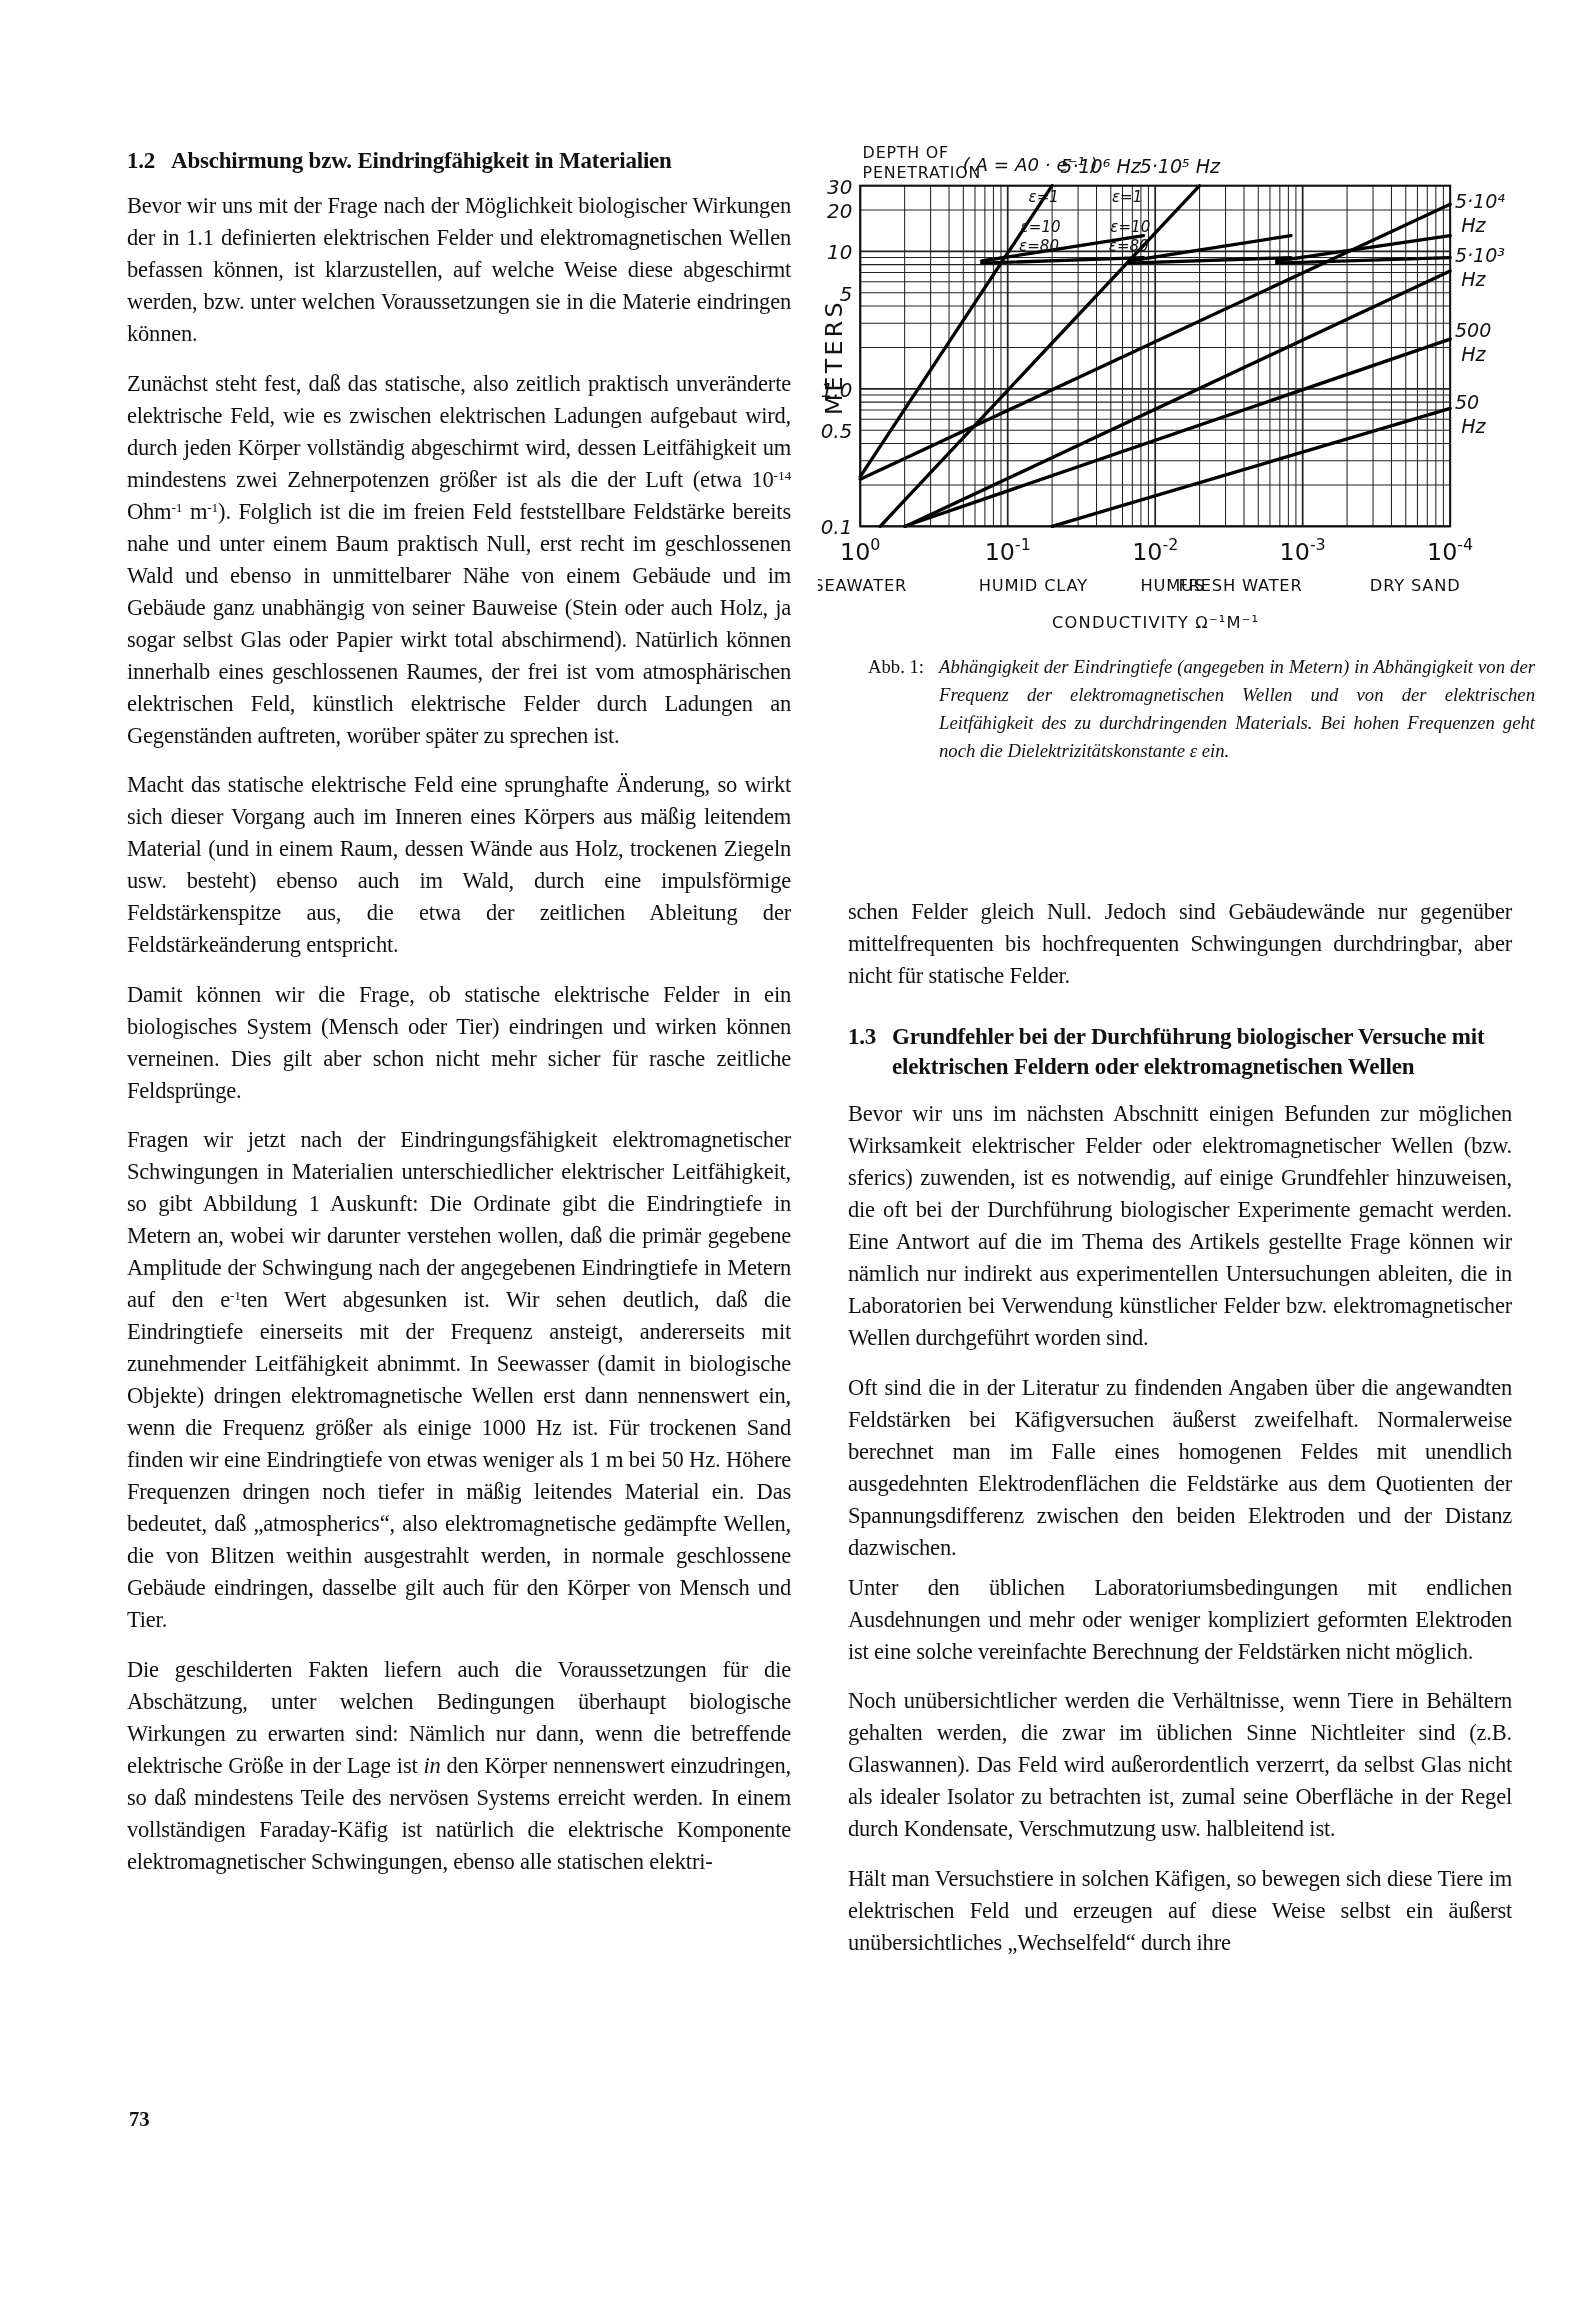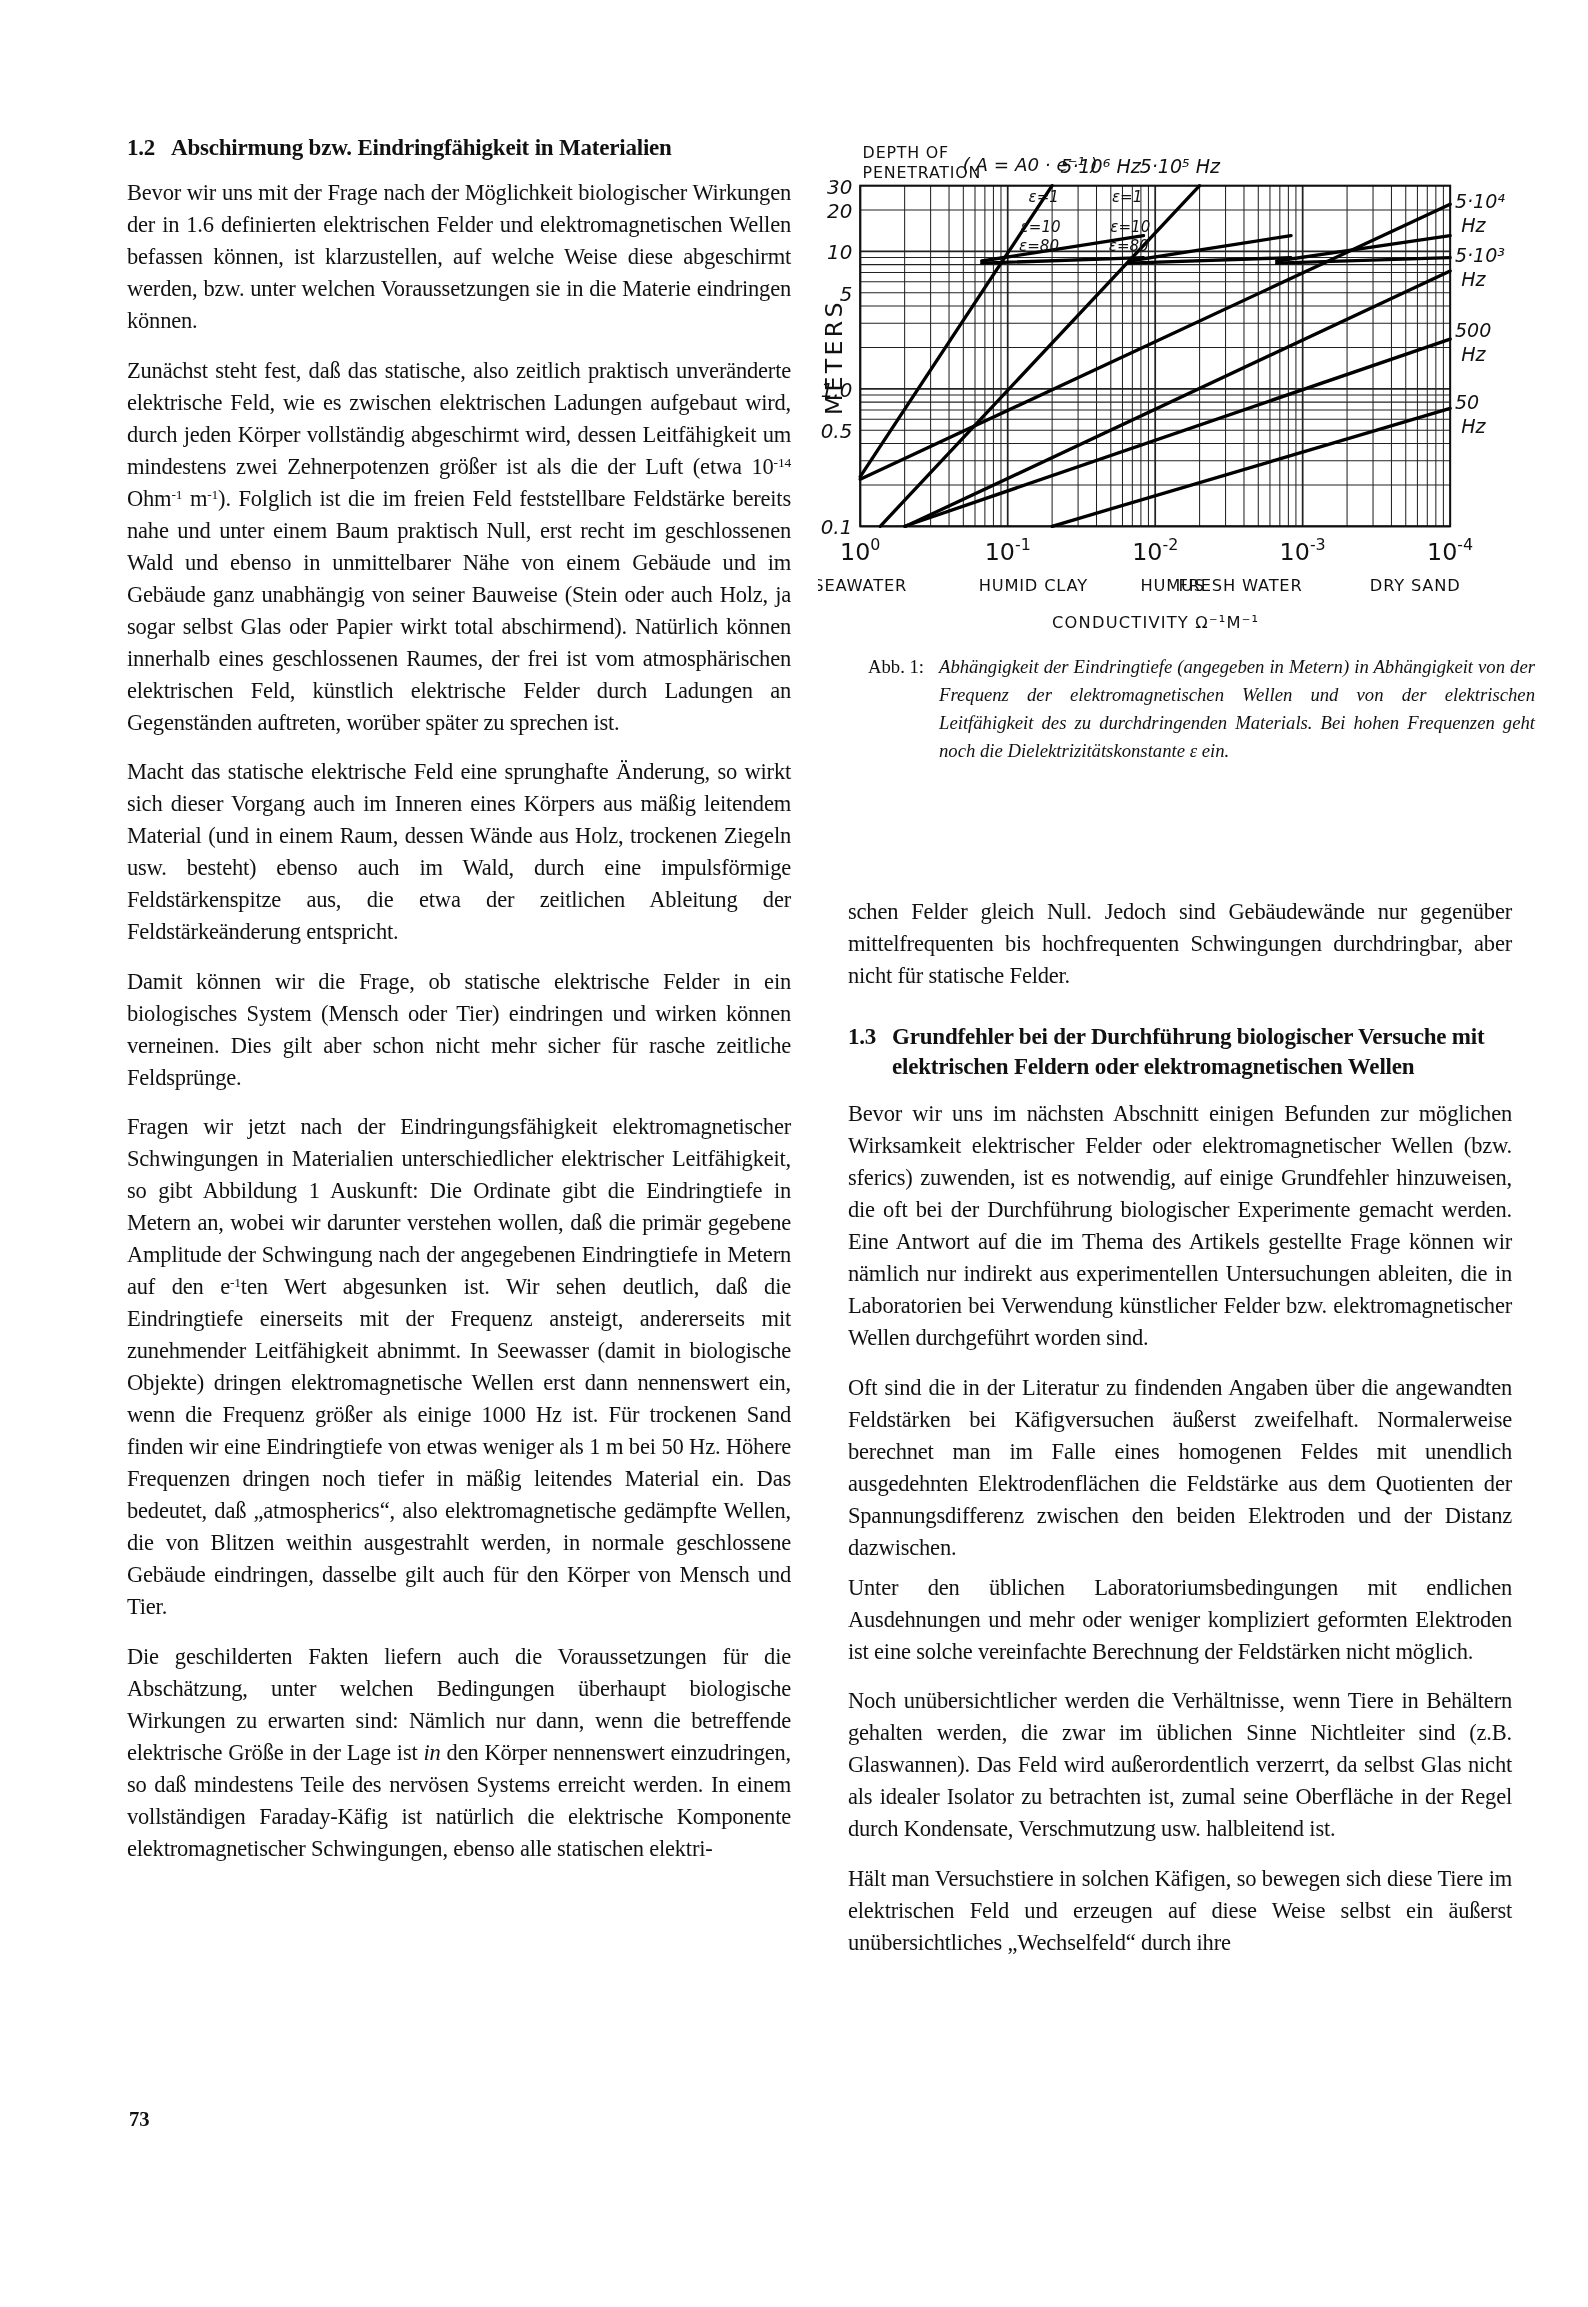--- a/index.html
+++ b/index.html
@@ -1,19 +1,19 @@
 <!DOCTYPE html>
 <html style="font-size:12.7px"><head>
 <meta charset="utf-8">
 <style>
   html, body { margin: 0; padding: 0; background: #ffffff; }
   body { width: 1588px; height: 2307px; position: relative; overflow: hidden;
          font-family: "Liberation Serif", "DejaVu Serif", serif; color: #111; }
   .col { position: absolute; }
-  #left-col { left: 127px; top: 133px; width: 664px; }
+  #left-col { left: 127px; top: 146px; width: 664px; }
   #right-col { left: 848px; top: 896px; width: 664px; }
   .h2 { font-weight: bold; font-size: 23px; line-height: 30px; margin: 0 0 14.3px 0; letter-spacing: -0.2px; }
   .h2.num { display: flex; }
   .h2 .n { width: 44px; flex: none; }
   p { margin: 0 0 17.5px 0; font-size: 22.5px; line-height: 32px; text-align: justify; hyphens: none; letter-spacing: -0.2px; }
   sup { font-size: 13.5px; line-height: 0; vertical-align: 7.1px; }
   .pagenum { position: absolute; left: 129px; top: 2108px; font-weight: bold; font-size: 20.6px; }
   
   #chart { position: absolute; left: 818px; top: 119px; width: 699px; height: 524px; }
   #chart svg { width: 699px; height: 524px; display: block; }
@@ -25,21 +25,21 @@
   #caption .txt { text-align: justify; font-style: italic; }
 </style>
 </head>
 <body>
 
 <div id="left-col" class="col">
   <div class="h2 num">
     <span class="n">1.2</span>
     <span>Abschirmung bzw. Eindringfähigkeit in Materialien</span>
   </div>
-  <p>Bevor wir uns mit der Frage nach der Möglichkeit biologischer Wirkungen der in 1.6 definierten elektrischen Felder und elektromagnetischen Wellen befassen können, ist klarzustellen, auf welche Weise diese abgeschirmt werden, bzw. unter welchen Voraussetzungen sie in die Materie eindringen können.</p>
+  <p>Bevor wir uns mit der Frage nach der Möglichkeit biologischer Wirkungen der in 1.1 definierten elektrischen Felder und elektromagnetischen Wellen befassen können, ist klarzustellen, auf welche Weise diese abgeschirmt werden, bzw. unter welchen Voraussetzungen sie in die Materie eindringen können.</p>
   <p><span>Zunächst steht fest, daß das statische, also zeitlich praktisch unveränderte elektrische Feld, wie es zwischen elektrischen Ladungen aufgebaut wird, durch jeden Körper vollständig abgeschirmt wird, dessen Leitfähigkeit um mindestens zwei Zehnerpotenzen größer ist als die der Luft (etwa 10</span><sup>-14</sup><span> Ohm</span><sup>-1</sup><span> m</span><sup>-1</sup><span>). Folglich ist die im freien Feld feststellbare Feldstärke bereits nahe und unter einem Baum praktisch Null, erst recht im geschlossenen Wald und ebenso in unmittelbarer Nähe von einem Gebäude und im Gebäude ganz unabhängig von seiner Bauweise (Stein oder auch Holz, ja sogar selbst Glas oder Papier wirkt total abschirmend). Natürlich können innerhalb eines geschlossenen Raumes, der frei ist vom atmosphärischen elektrischen Feld, künstlich elektrische Felder durch Ladungen an Gegenständen auftreten, worüber später zu sprechen ist.</span></p>
   <p>Macht das statische elektrische Feld eine sprunghafte Änderung, so wirkt sich dieser Vorgang auch im Inneren eines Körpers aus mäßig leitendem Material (und in einem Raum, dessen Wände aus Holz, trockenen Ziegeln usw. besteht) ebenso auch im Wald, durch eine impulsförmige Feldstärkenspitze aus, die etwa der zeitlichen Ableitung der Feldstärkeänderung entspricht.</p>
   <p>Damit können wir die Frage, ob statische elektrische Felder in ein biologisches System (Mensch oder Tier) eindringen und wirken können verneinen. Dies gilt aber schon nicht mehr sicher für rasche zeitliche Feldsprünge.</p>
   <p><span>Fragen wir jetzt nach der Eindringungsfähigkeit elektromagnetischer Schwingungen in Materialien unterschiedlicher elektrischer Leitfähigkeit, so gibt Abbildung 1 Auskunft: Die Ordinate gibt die Eindringtiefe in Metern an, wobei wir darunter verstehen wollen, daß die primär gegebene Amplitude der Schwingung nach der angegebenen Eindringtiefe in Metern auf den e</span><sup>-1</sup><span>ten Wert abgesunken ist. Wir sehen deutlich, daß die Eindringtiefe einerseits mit der Frequenz ansteigt, andererseits mit zunehmender Leitfähigkeit abnimmt. In Seewasser (damit in biologische Objekte) dringen elektromagnetische Wellen erst dann nennenswert ein, wenn die Frequenz größer als einige 1000 Hz ist. Für trockenen Sand finden wir eine Eindringtiefe von etwas weniger als 1 m bei 50 Hz. Höhere Frequenzen dringen noch tiefer in mäßig leitendes Material ein. Das bedeutet, daß „atmospherics“, also elektromagnetische gedämpfte Wellen, die von Blitzen weithin ausgestrahlt werden, in normale geschlossene Gebäude eindringen, dasselbe gilt auch für den Körper von Mensch und Tier.</span></p>
   <p><span>Die geschilderten Fakten liefern auch die Voraussetzungen für die Abschätzung, unter welchen Bedingungen überhaupt biologische Wirkungen zu erwarten sind: Nämlich nur dann, wenn die betreffende elektrische Größe in der Lage ist </span><em>in</em><span> den Körper nennenswert einzudringen, so daß mindestens Teile des nervösen Systems erreicht werden. In einem vollständigen Faraday-Käfig ist natürlich die elektrische Komponente elektromagnetischer Schwingungen, ebenso alle statischen elektri-</span></p>
 </div>
 
 <div id="chart">
   <svg id="chart-svg" viewBox="0 0 880 660" xmlns="http://www.w3.org/2000/svg">
       <line x1="53" y1="84" x2="53" y2="513" stroke="#222" stroke-width="2.2"></line>

